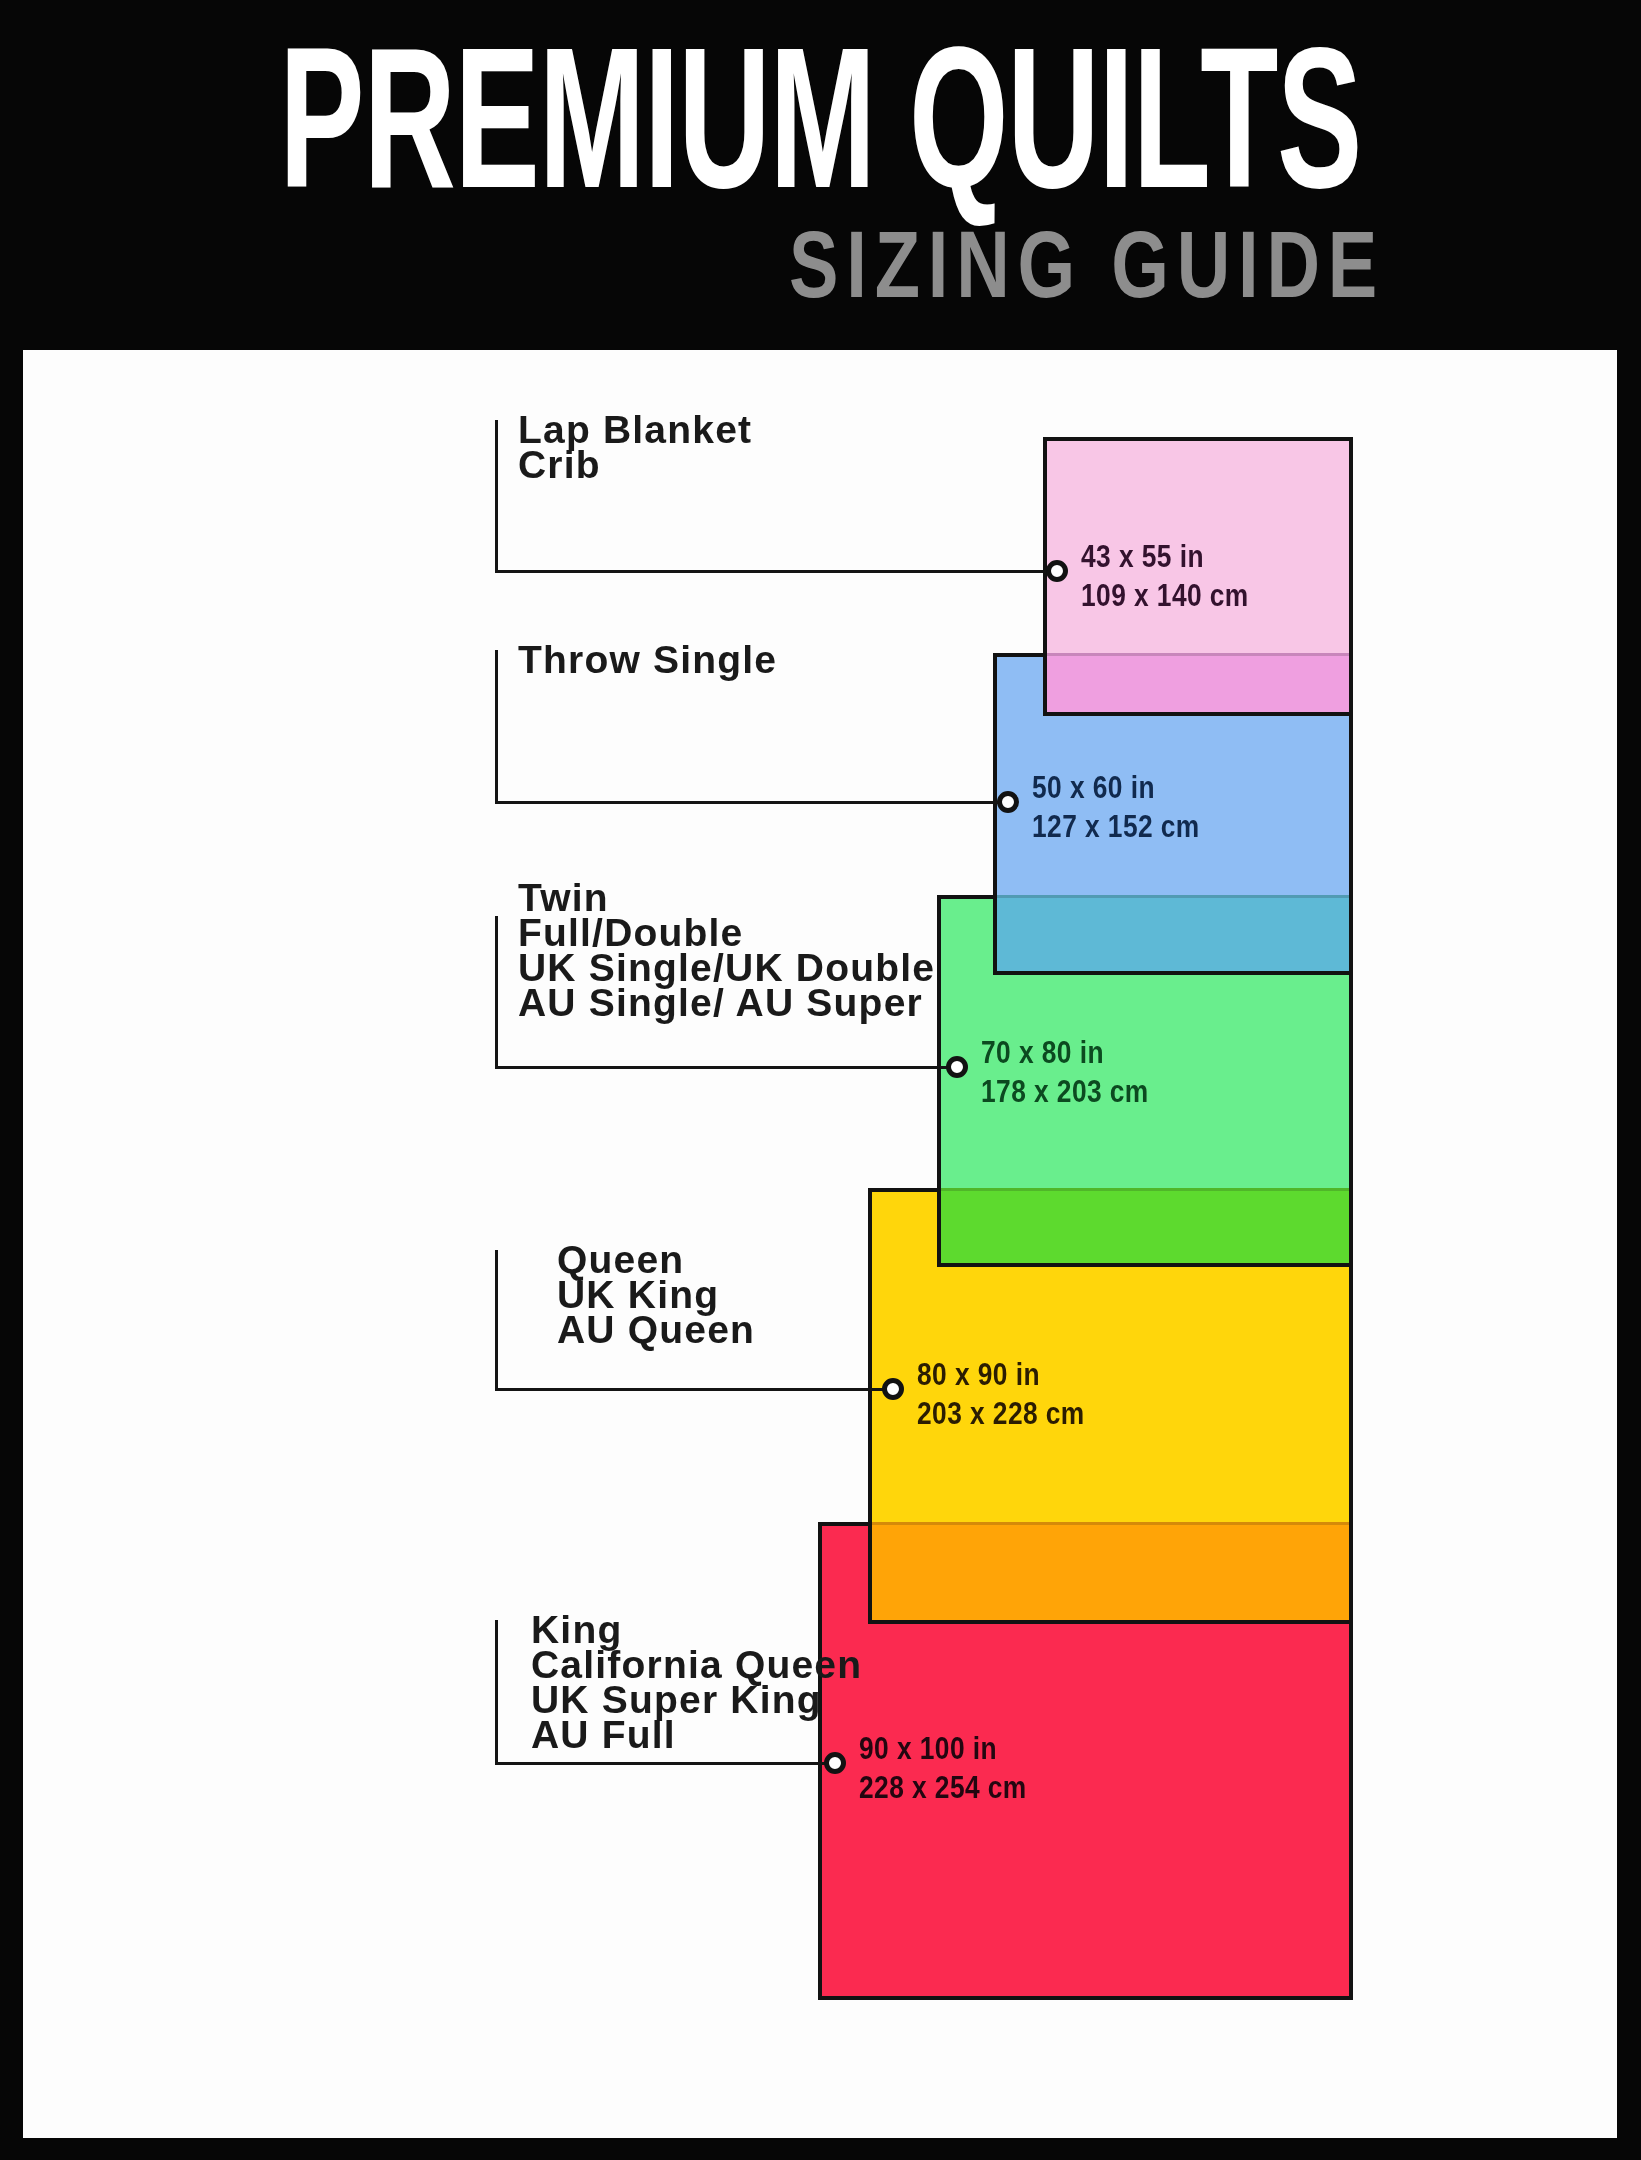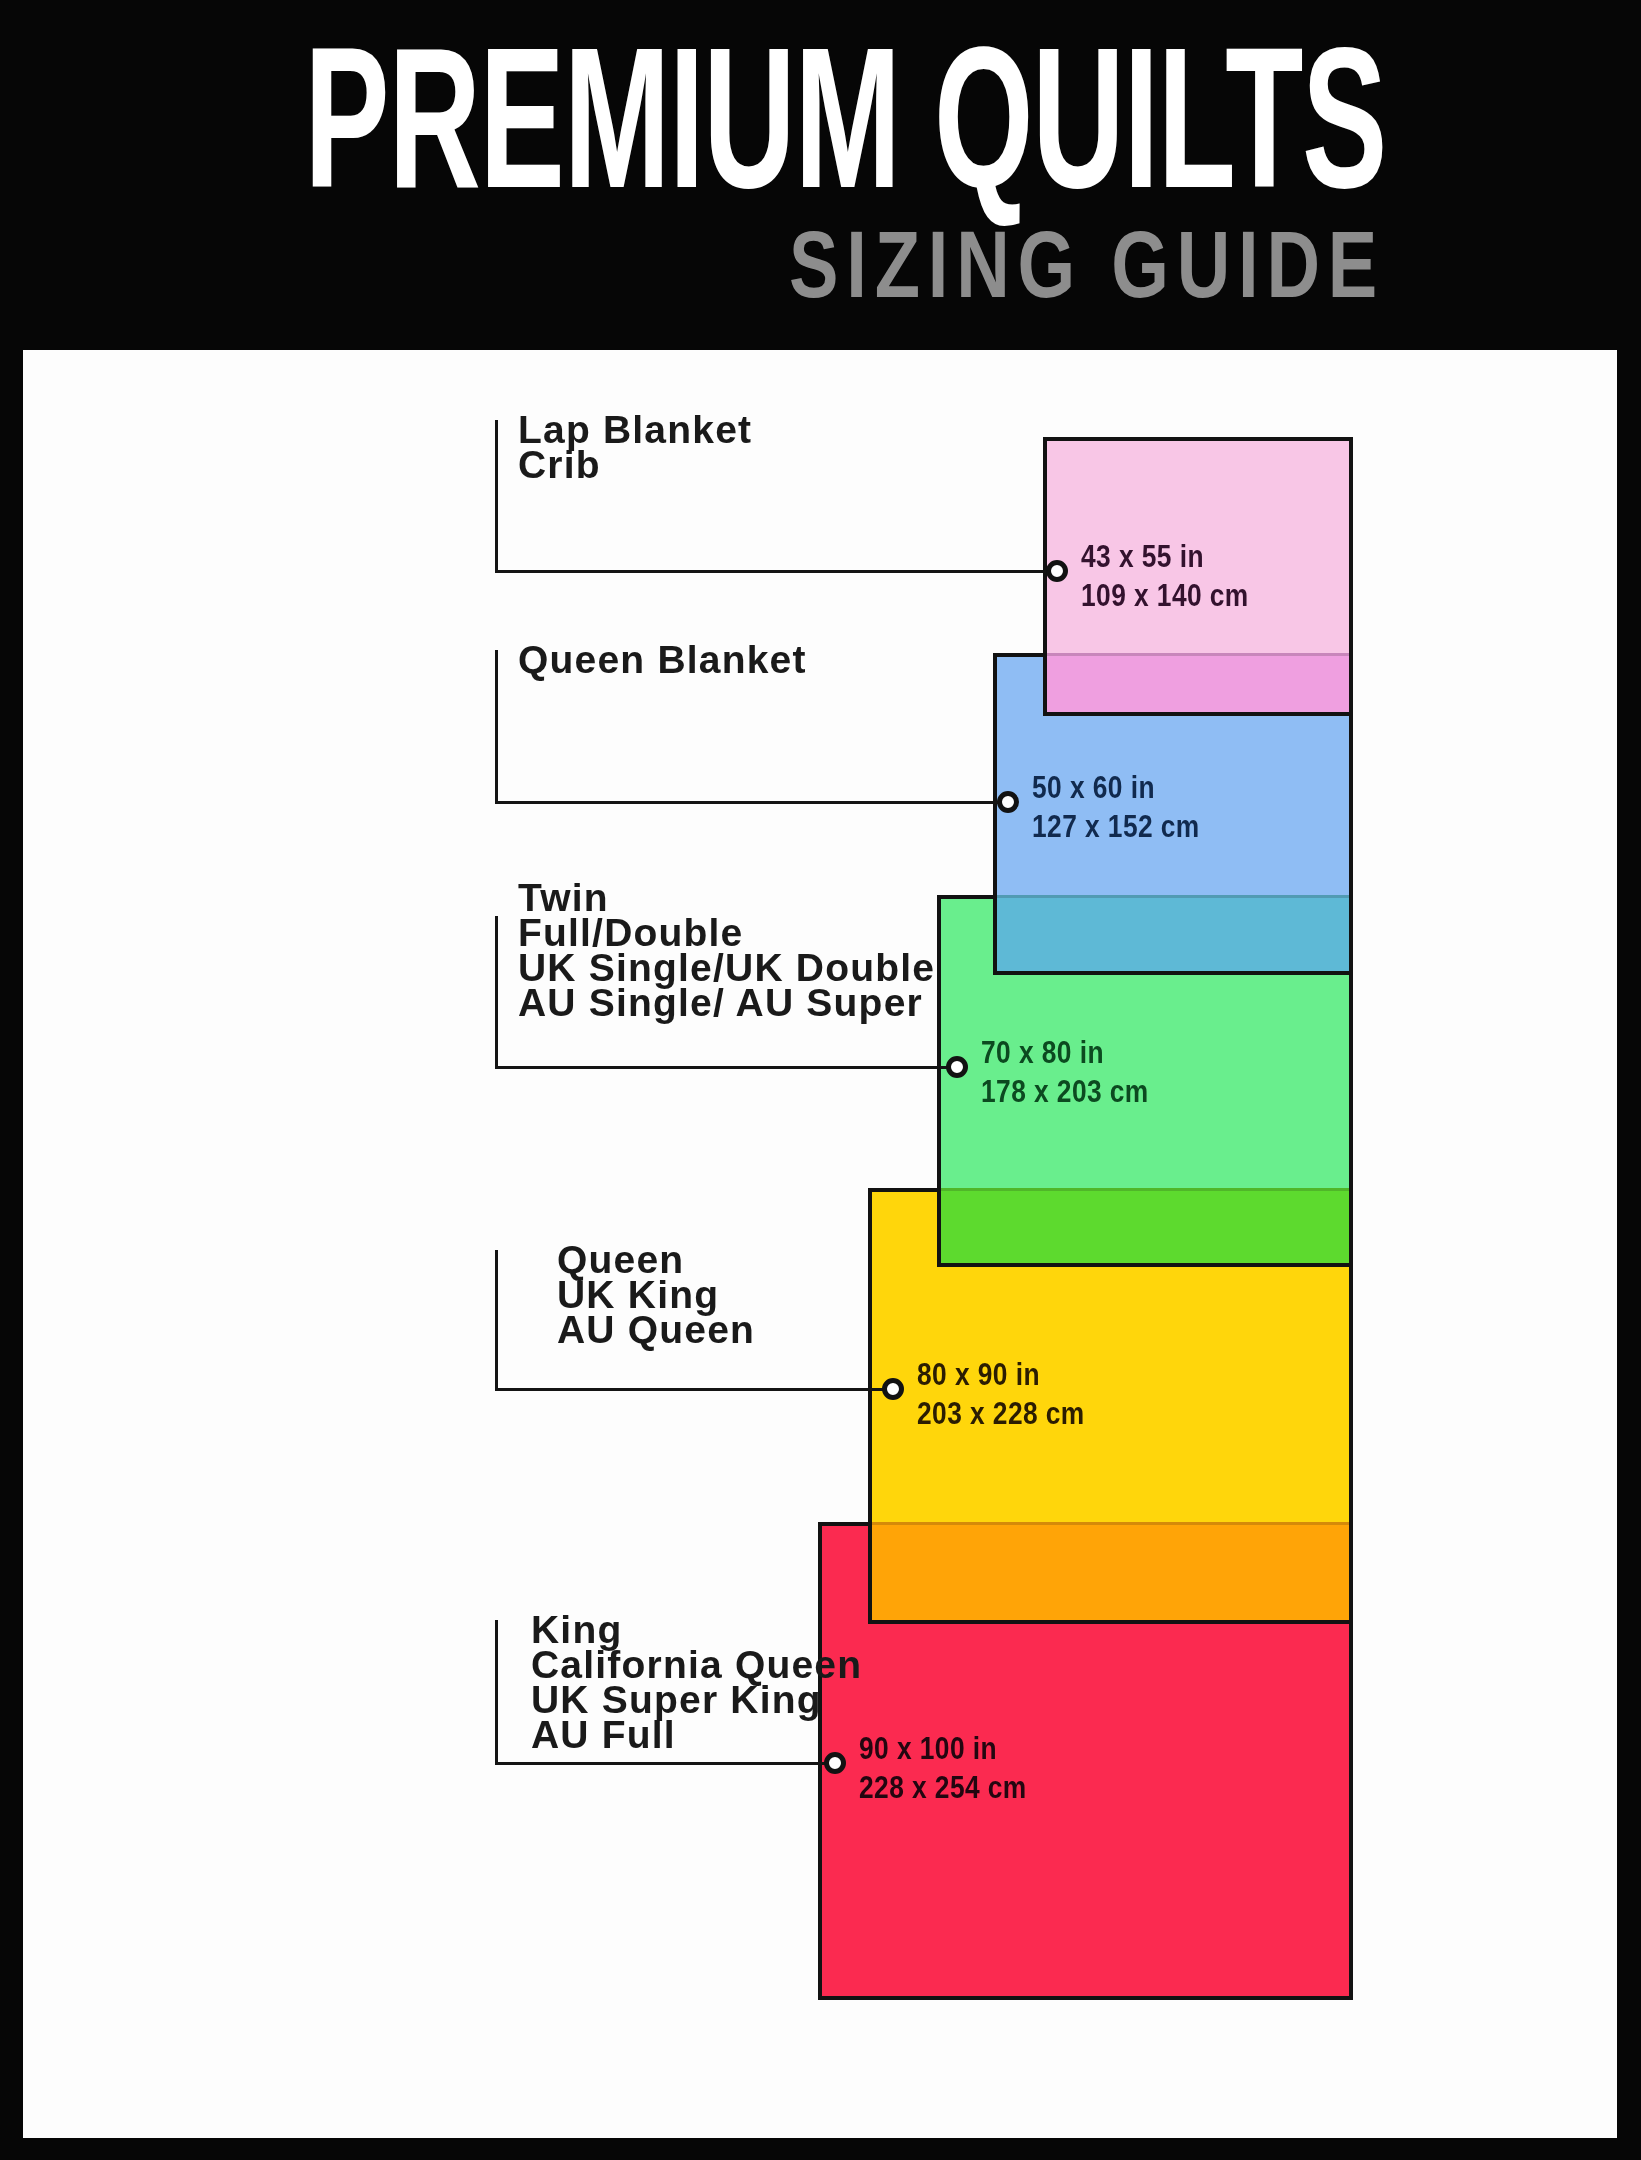--- a/index.html
+++ b/index.html
@@ -1,20 +1,20 @@
 <!DOCTYPE html>
 <html><head>
 <meta charset="utf-8">
 <style>
   html,body{margin:0;padding:0;background:#060606;}
   #stage{position:relative;width:1641px;height:2160px;background:#060606;overflow:hidden;
          font-family:"Liberation Sans",sans-serif;}
   
   #header{position:absolute;left:0;top:0;width:100%;height:350px;}
-  .title-row{position:absolute;left:0;top:18px;width:100%;display:flex;justify-content:flex-start;}
+  .title-row{position:absolute;left:0;top:18px;width:100%;display:flex;justify-content:center;}
   .title{font-size:200px;line-height:1;font-weight:700;color:#ffffff;white-space:nowrap;
          letter-spacing:-2px;transform:scaleX(0.64);transform-origin:center top;}
   .subtitle{position:absolute;top:217px;right:256px;font-size:95px;line-height:1;font-weight:700;
          color:#8d8d8d;white-space:nowrap;letter-spacing:10px;transform:scaleX(0.78);
          transform-origin:right top;}
   
   #paper{position:absolute;left:23px;top:350px;width:1594px;height:1788px;background:#fdfdfd;z-index:1;}
   
   .rect{position:absolute;box-sizing:border-box;border:4px solid #121212;}
   .band{position:absolute;left:0;right:0;bottom:0;border-top:3px solid rgba(20,20,20,0.18);}
@@ -42,21 +42,21 @@
         <div class="band" style="top: 212px; background: rgb(239, 159, 224);"></div>
       </div>
       <div class="cat-label" style="left: 518px; top: 412px;"><div class="">Lap Blanket</div><div class="">Crib</div></div>
       <div class="vline" style="left: 495px; top: 420px; width: 3px; height: 153px; background: rgb(20, 20, 20);"></div>
       <div class="hline" style="left: 495px; top: 570px; width: 553px; height: 3px; background: rgb(20, 20, 20);"></div>
       <div class="dot" style="left: 1046px; top: 560px;"></div>
       <div class="dims" style="left: 1081px; top: 537px; color: rgb(51, 18, 46);"><div class="">43 x 55 in</div><div class="">109 x 140 cm</div></div>
       <div class="rect" style="left: 993px; top: 653px; width: 360px; height: 322px; background: rgb(143, 189, 244); z-index: 14;">
         <div class="band" style="top: 238px; background: rgb(94, 185, 214);"></div>
       </div>
-      <div class="cat-label" style="left: 518px; top: 642px;"><div class="">Queen Blanket</div></div>
+      <div class="cat-label" style="left: 518px; top: 642px;"><div class="">Throw Single</div></div>
       <div class="vline" style="left: 495px; top: 650px; width: 3px; height: 154px; background: rgb(20, 20, 20);"></div>
       <div class="hline" style="left: 495px; top: 801px; width: 504px; height: 3px; background: rgb(20, 20, 20);"></div>
       <div class="dot" style="left: 997px; top: 791px;"></div>
       <div class="dims" style="left: 1032px; top: 768px; color: rgb(17, 42, 78);"><div class="">50 x 60 in</div><div class="">127 x 152 cm</div></div>
       <div class="rect" style="left: 937px; top: 895px; width: 416px; height: 372px; background: rgb(105, 238, 141); z-index: 13;">
         <div class="band" style="top: 289px; background: rgb(93, 218, 46);"></div>
       </div>
       <div class="cat-label" style="left: 518px; top: 880px;"><div class="">Twin</div><div class="">Full/Double</div><div class="">UK Single/UK Double</div><div class="">AU Single/ AU Super</div></div>
       <div class="vline" style="left: 495px; top: 916px; width: 3px; height: 153px; background: rgb(20, 20, 20);"></div>
       <div class="hline" style="left: 495px; top: 1066px; width: 453px; height: 3px; background: rgb(20, 20, 20);"></div>

